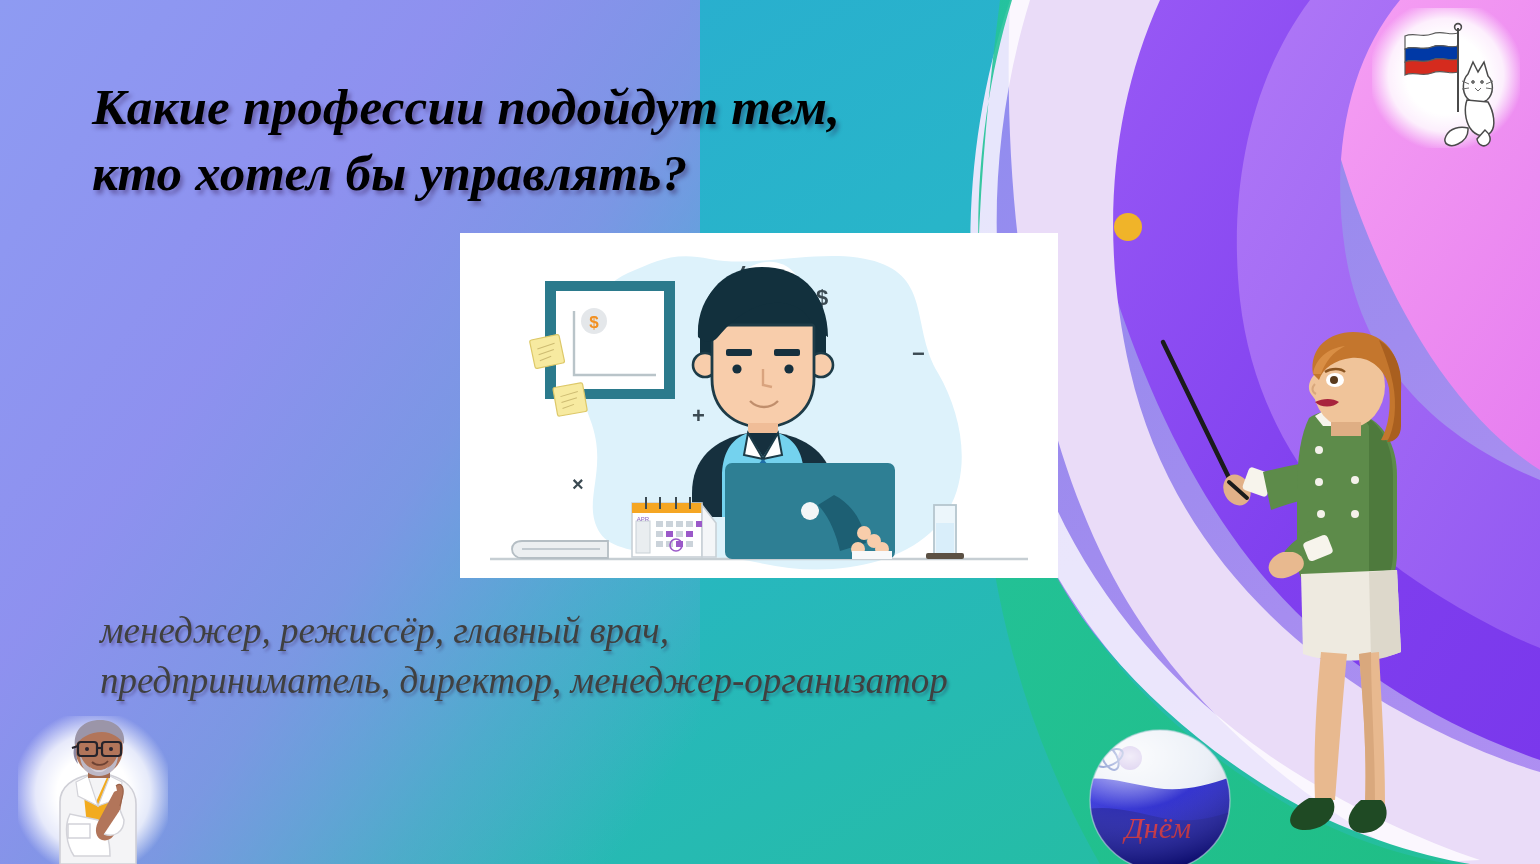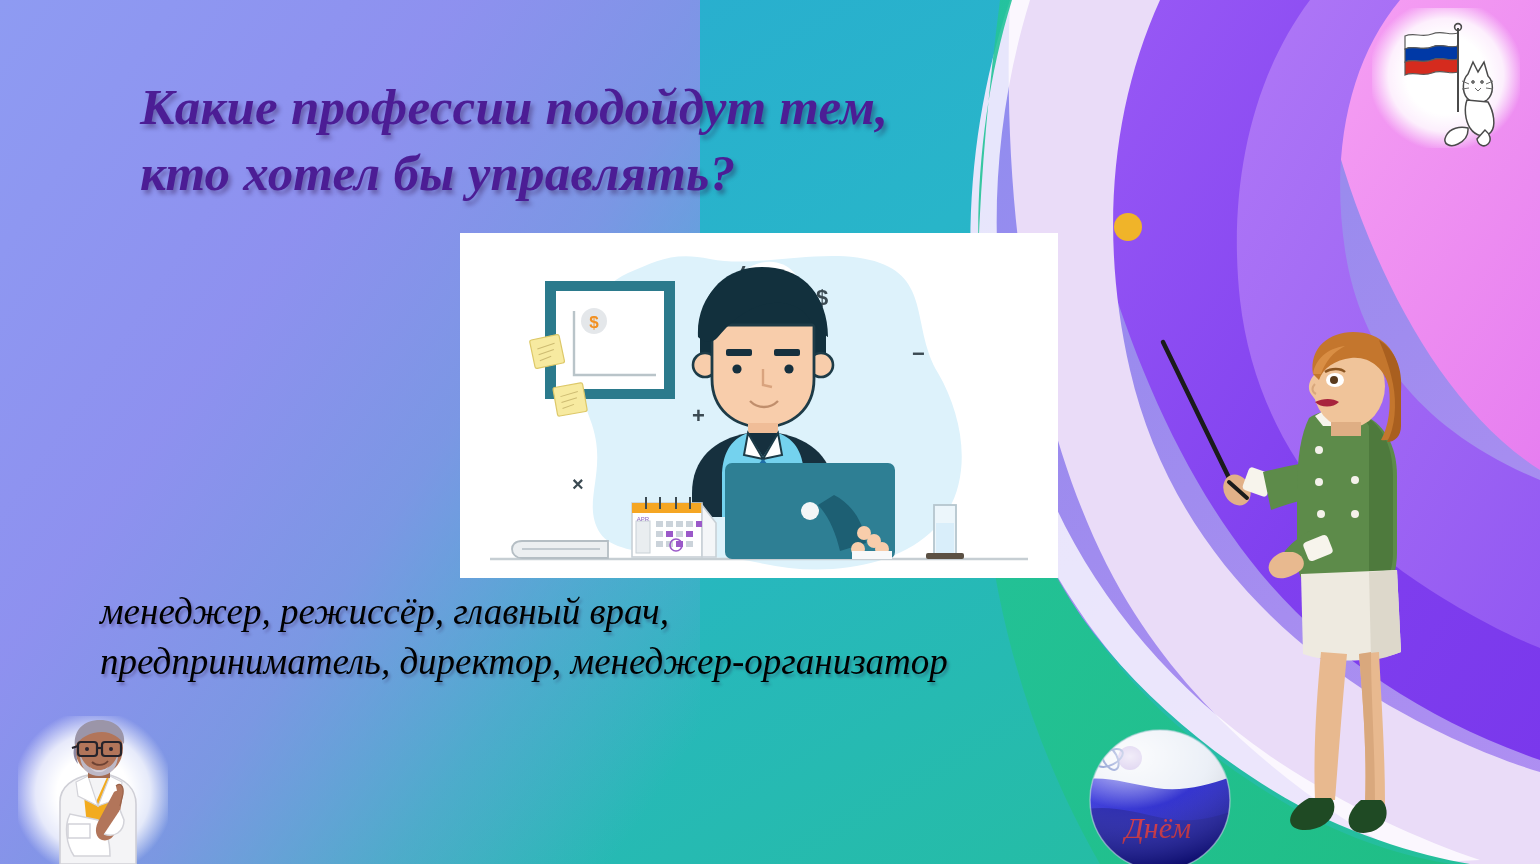--- a/index.html
+++ b/index.html
@@ -14,32 +14,31 @@
   .bg-base{position:absolute;inset:0;
     background:linear-gradient(145deg,#8e9bf2 0%,#8d8ef0 32%,#9a8bee 58%,#a68df0 78%,#b08ff2 100%);}
   .bg-layer{position:absolute;inset:0;}
   .bg-layer svg{display:block;width:100%;height:100%;}
 
   
   .title{
     position:absolute;left:92px;top:74px;width:950px;
     font-size:51px;font-weight:bold;font-style:italic;
     line-height:1.30;letter-spacing:.2px;
-    color:#4c1d95;
+    color:#000000;
     text-shadow:3px 4px 4px rgba(40,10,60,.35);
     white-space:pre-line;
-    margin-left:48px;
   }
 
   
   .caption{
-    position:absolute;left:100px;top:587px;width:1060px;
+    position:absolute;left:100px;top:606px;width:1060px;
     font-size:37px;font-style:italic;font-weight:normal;
     line-height:1.35;
-    color:#000000;
+    color:#404040;
     text-shadow:2px 3px 3px rgba(40,10,60,.3);
     white-space:pre-line;
   }
 
   
   .card{position:absolute;left:460px;top:233px;width:598px;height:345px;
         background:#ffffff;overflow:hidden;}
   .card svg{display:block;width:100%;height:100%;}
 
   

